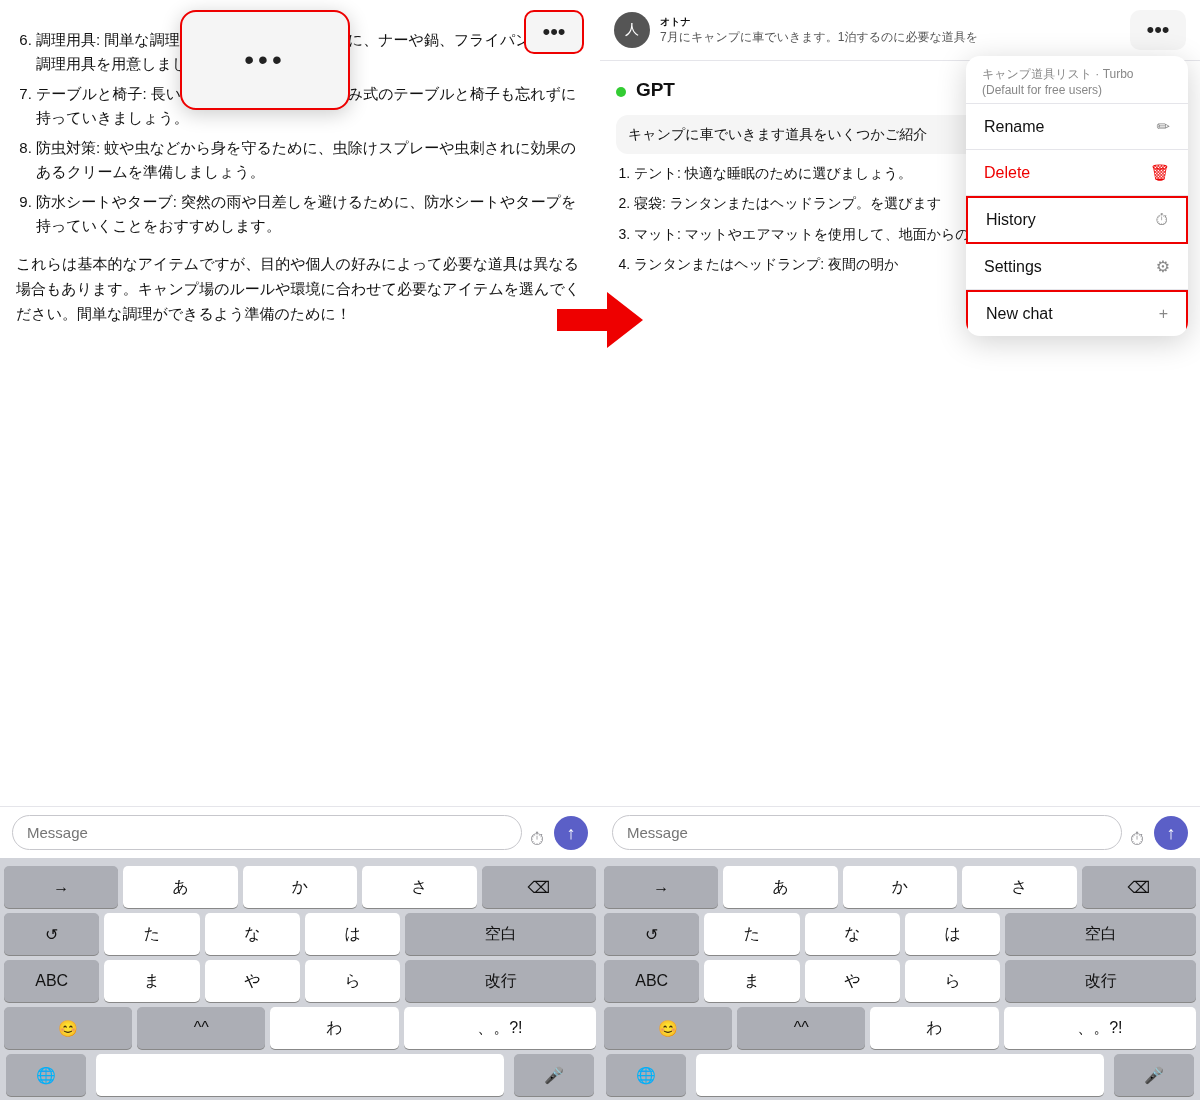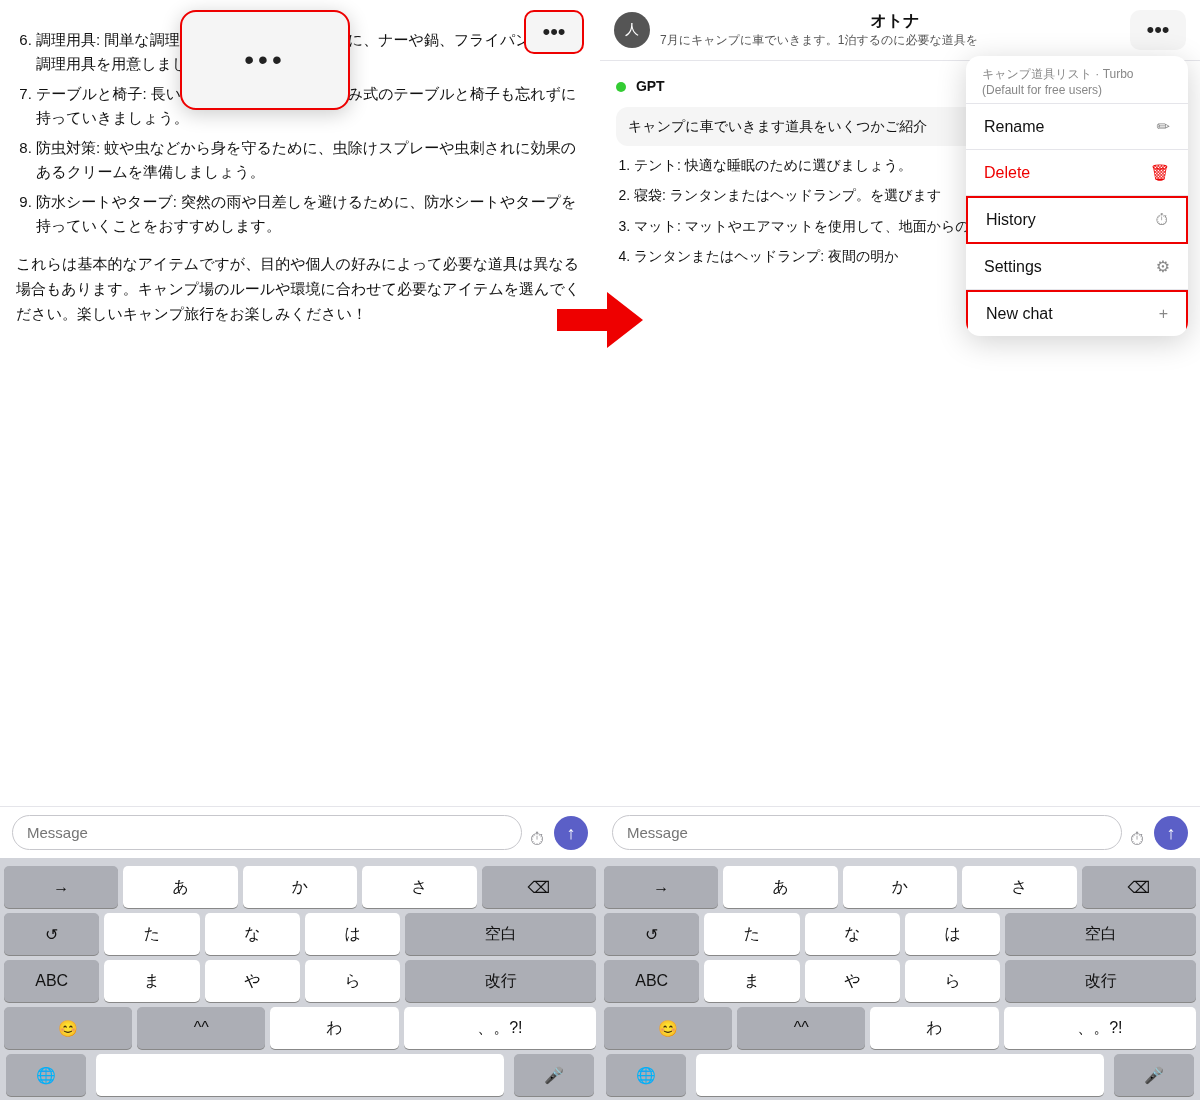--- a/index.html
+++ b/index.html
@@ -239,24 +239,23 @@
       justify-content: center;
       color: #fff;
       font-size: 14px;
       margin-right: 10px;
       flex-shrink: 0;
     }
     .header-text {
       flex: 1;
     }
     .header-name {
-      font-size: 16px;
+      font-size: 10px;
       font-weight: 600;
       color: #111;
-      text-align: center;
     }
     .header-preview {
       font-size: 12px;
       color: #555;
       overflow: hidden;
       text-overflow: ellipsis;
       white-space: nowrap;
       max-width: 340px;
     }
     .dots-btn-right {
@@ -336,21 +335,21 @@
       width: 10px;
       height: 10px;
       background: #3c3;
       border-radius: 50%;
       display: inline-block;
       margin-right: 6px;
       vertical-align: middle;
     }
     .gpt-label {
       font-weight: 700;
-      font-size: 14px;
+      font-size: 19px;
       color: #111;
     }
     .gpt-bubble {
       margin-top: 4px;
       padding: 8px 12px;
       background: #f5f5f5;
       border-radius: 12px;
       font-size: 14px;
       color: #111;
     }
@@ -378,21 +377,21 @@
   </div>
 
   <div class="chat-content">
     <div style="height:12px"></div>
     <ol start="6">
       <li>調理用具: 間単な調理ができるよう準備のために、ナーや鍋、フライパンなどの調理用具を用意しましょう。</li>
       <li>テーブルと椅子: 長い時間に利用できる折り畳み式のテーブルと椅子も忘れずに持っていきましょう。</li>
       <li>防虫対策: 蚊や虫などから身を守るために、虫除けスプレーや虫刺されに効果のあるクリームを準備しましょう。</li>
       <li>防水シートやターブ: 突然の雨や日差しを避けるために、防水シートやタープを持っていくことをおすすめします。</li>
     </ol>
-    <p class="summary-text">これらは基本的なアイテムですが、目的や個人の好みによって必要な道具は異なる場合もあります。キャンプ場のルールや環境に合わせて必要なアイテムを選んでください。楽しいキャンプ旅行をお楽しみください！</p>
+    <p class="summary-text">これらは基本的なアイテムですが、目的や個人の好みによって必要な道具は異なる場合もあります。キャンプ場のルールや環境に合わせて必要なアイテムを選んでください。間単な調理ができるよう準備のために！</p>
   </div>
 
   <div class="message-bar">
     <input class="message-input" placeholder="Message" style="">
     <span class="mic-icon">⏱</span>
     <button class="send-btn">↑</button>
   </div>
 
   <div class="keyboard">
     <div class="kb-row">

